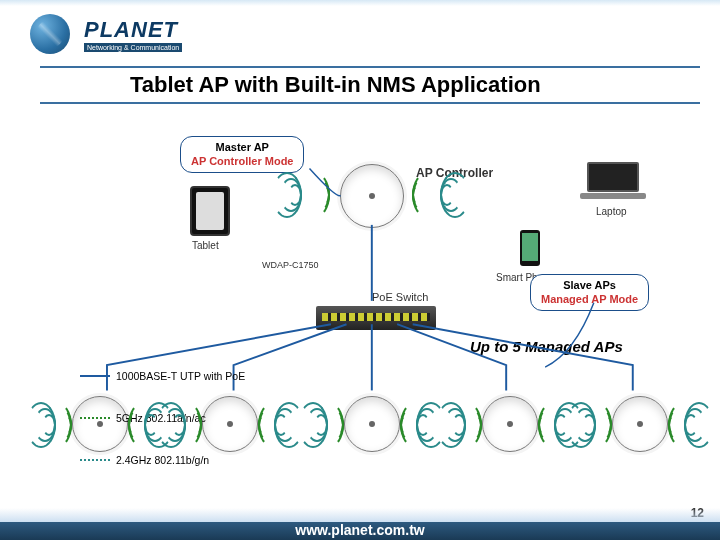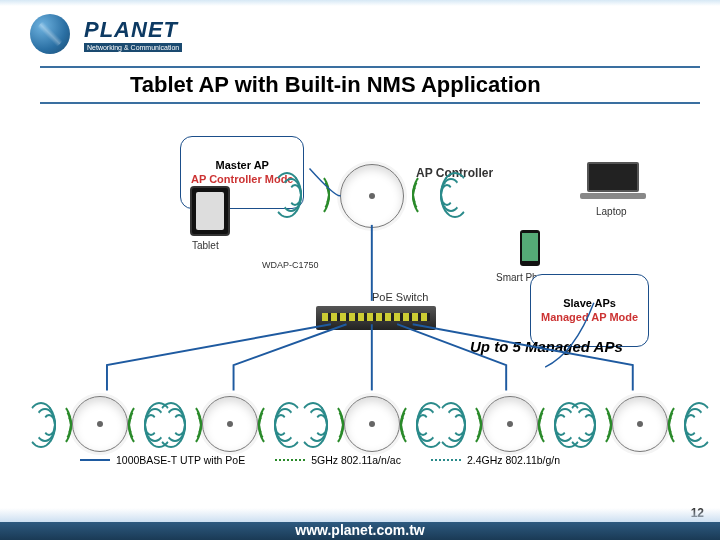--- a/index.html
+++ b/index.html
@@ -37,21 +37,21 @@
     padding: 4px 0 4px 90px;
   }
   .title-bar h1 { font-size: 22px; font-weight: 700; color:#000; }
 
   .diagram { position:absolute; top:110px; left:40px; right:30px; bottom:60px; }
 
   .label-box {
     position:absolute; background:#fff;
     border:1.5px solid #1b4e8a; border-radius:12px;
     text-align:center; font-size:11px; font-weight:700;
-    padding:21px 10px; line-height:1.3;
+    padding:3px 10px; line-height:1.3;
   }
   .label-box .l1 { color:#000; }
   .label-box .l2 { color:#c33; }
 
   .dev-label { position:absolute; font-size:10px; color:#333; }
   .caption   { position:absolute; font-size:15px; font-weight:700; font-style:italic; color:#000; }
 
   .ap-circle {
     position:absolute; width:56px; height:56px; border-radius:50%;
     background:#fff; border:1px solid #777;
@@ -100,21 +100,21 @@
   .waves.left .a{right:0} .waves.left .b{right:0} .waves.left .c{right:0}
   .waves.right .a{left:0} .waves.right .b{left:0} .waves.right .c{left:0}
   .waves.green span{ color:#2a8a2a; border-color:#2a8a2a; }
   .waves.teal  span{ color:#2a8a8a; border-color:#2a8a8a; }
   .waves.left.green span,.waves.right.green span{border-top-color:transparent;border-bottom-color:transparent;}
   .waves.left span{border-left-color:transparent}
   .waves.right span{border-right-color:transparent}
 
   .legend {
     position:absolute; bottom:14px; left:40px; right:20px;
-    display:flex; gap:30px; font-size:10.5px; 
+    display:flex; gap:30px; font-size:10.5px; flex-direction:column;
   }
   .legend-item{display:flex;align-items:center;gap:6px;}
   .swatch{width:30px;height:0;}
   .swatch.blue{border-top:2.5px solid #1e5aa0;}
   .swatch.green{border-top:2.5px dotted #2a8a2a;}
   .swatch.teal{border-top:2.5px dotted #2a8a8a;}
 
   .footer-bar{
     position:absolute; left:0; right:0; bottom:0; height:18px;
     background:linear-gradient(to top,#1a3a55,#2d5a80);

